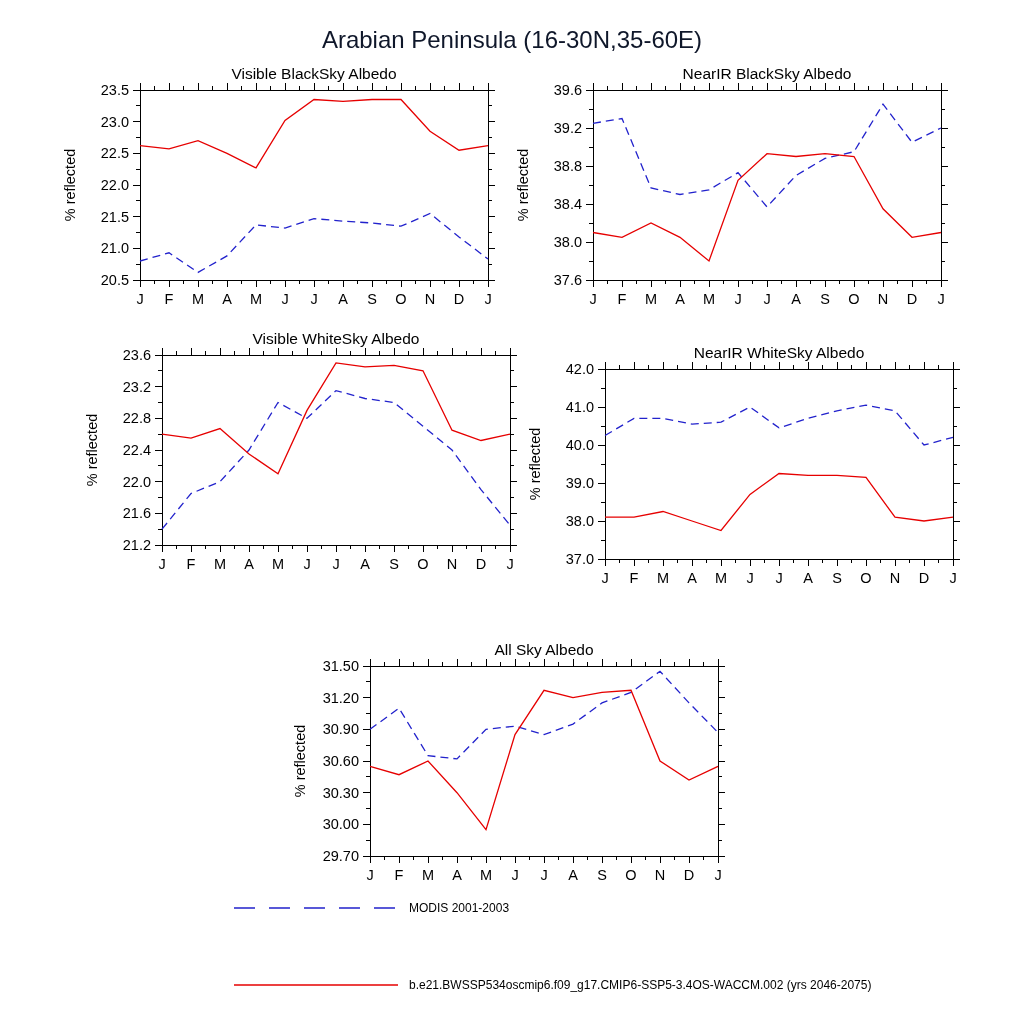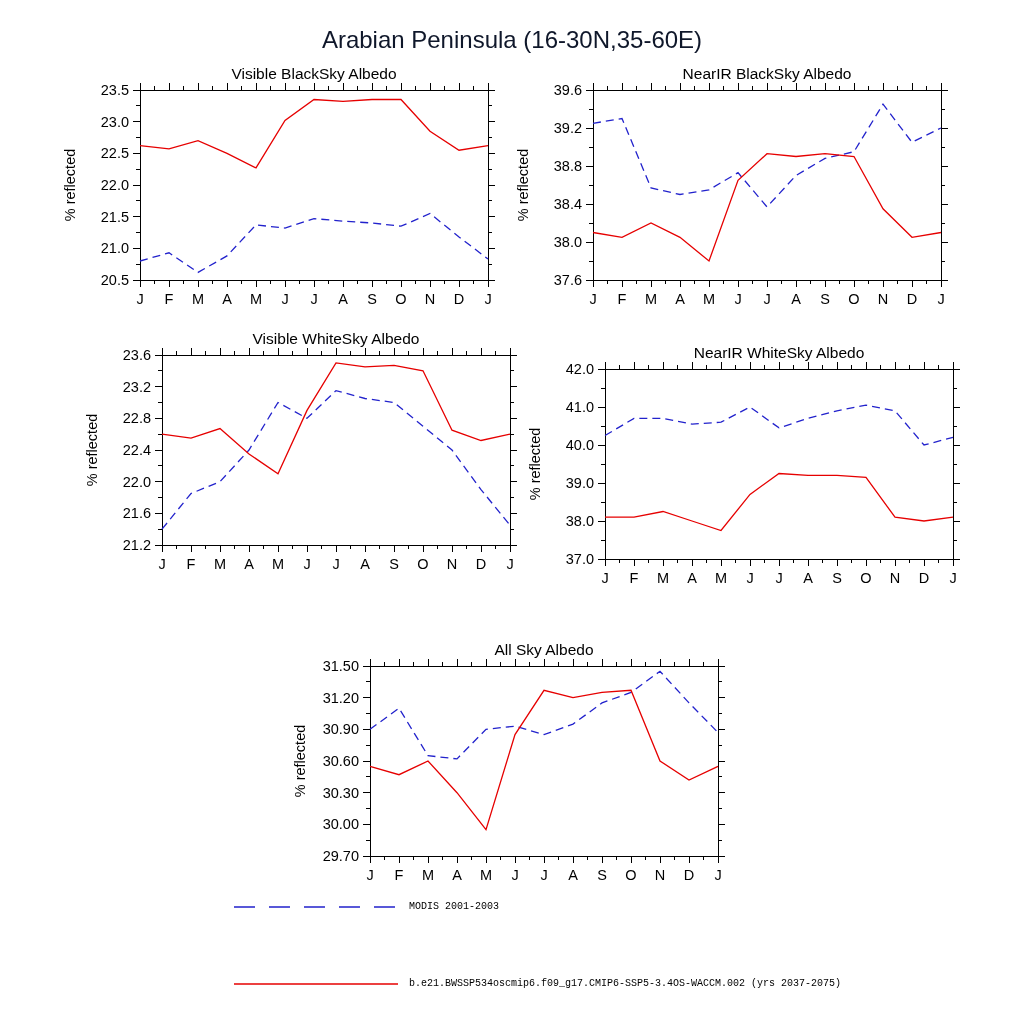--- a/index.html
+++ b/index.html
@@ -10,21 +10,21 @@
   .chart { position:absolute; width:445px; height:255px;text-align:center; }
   .c1 { left:55px;  top:60px; }
   .c2 { left:508px; top:60px; }
   .c3 { left:62px;  top:325px;margin-left:15px; }
   .c4 { left:520px; top:339px; }
   .c5 { left:285px; top:636px; }
   svg text { fill:#000; }
   .legend-row { position:absolute; display:flex; align-items:center; gap:9px; }
   .lr1 { left:232px; top:901px; }
   .lr2 { left:232px; top:978px; }
-  .legend-label { font-size:10px; color:#000; white-space:nowrap;font-family:Liberation Mono, monospace; }
+  .legend-label { font-size:12px; color:#000; white-space:nowrap; }
 </style>
 </head>
 <body>
 
 <div class="figure">
 
   <div class="main-title">Arabian Peninsula (16-30N,35-60E)</div>
 
   <div class="chart c1">
     <svg width="445" height="255" viewBox="0 0 445 255">
@@ -179,16 +179,16 @@
     <svg class="legend-line" width="168" height="10">
       <line x1="2" y1="5" x2="166" y2="5" stroke-width="1.4" stroke-dasharray="21 14" stroke="#2222cc"></line>
     </svg>
     <span class="legend-label">MODIS 2001-2003</span>
   </div>
 
   <div class="legend-row lr2">
     <svg class="legend-line" width="168" height="10">
       <line x1="2" y1="5" x2="166" y2="5" stroke-width="1.4" stroke="#e60000"></line>
     </svg>
-    <span class="legend-label">b.e21.BWSSP534oscmip6.f09_g17.CMIP6-SSP5-3.4OS-WACCM.002 (yrs 2037-2075)</span>
+    <span class="legend-label">b.e21.BWSSP534oscmip6.f09_g17.CMIP6-SSP5-3.4OS-WACCM.002 (yrs 2046-2075)</span>
   </div>
 
 </div>
 
 </body></html>

